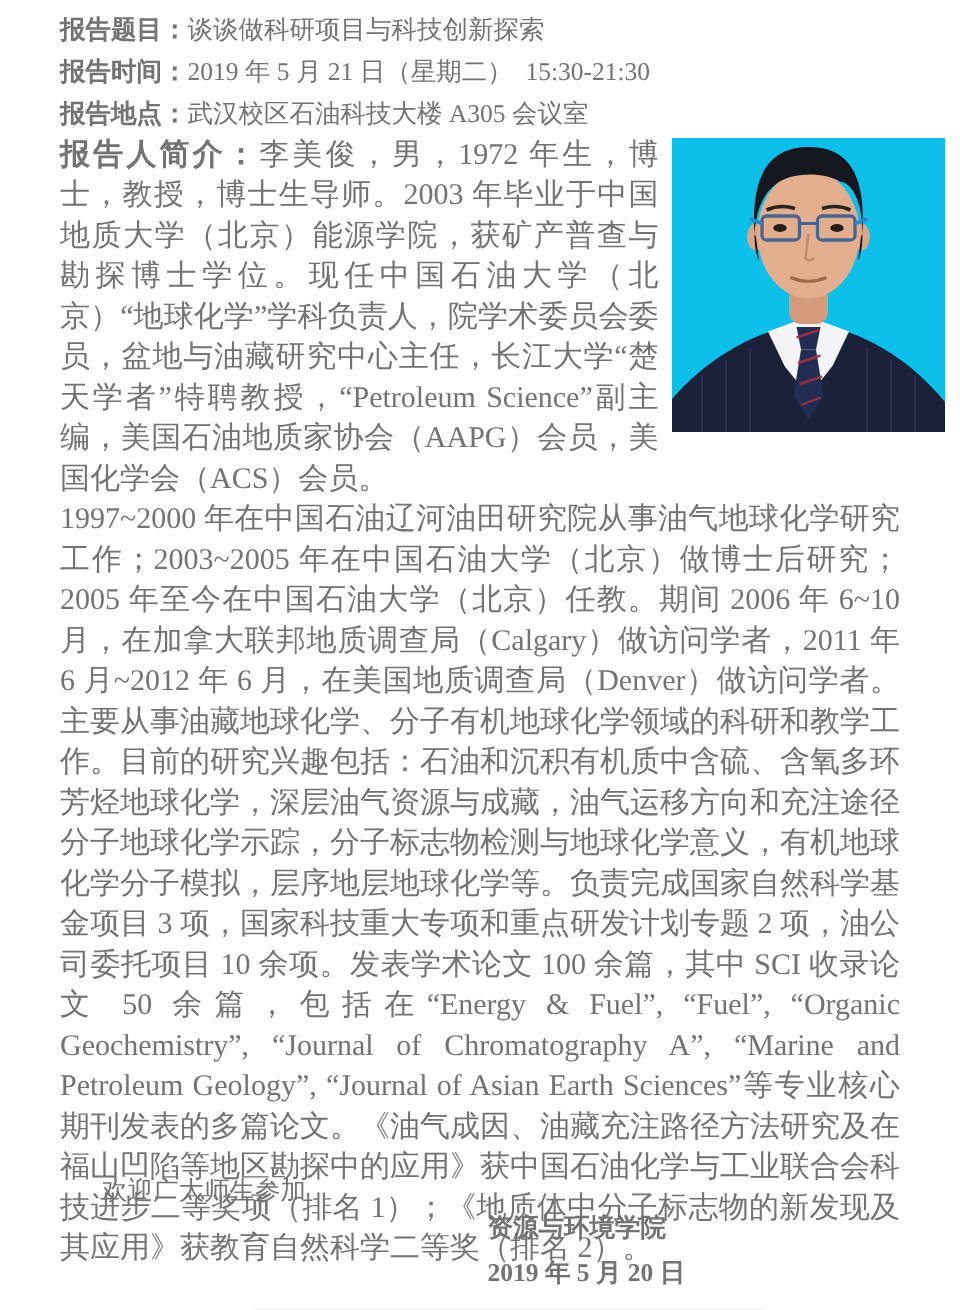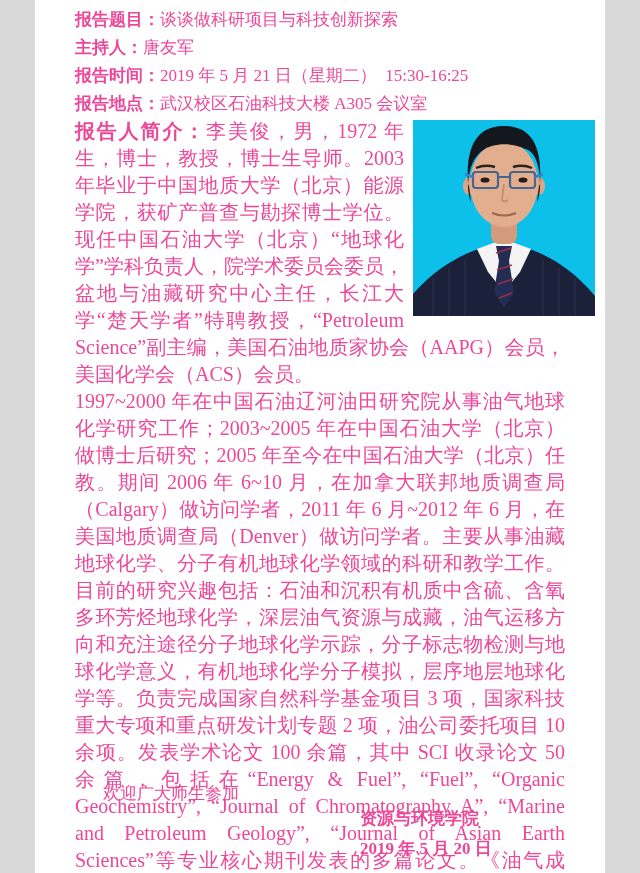--- a/index.html
+++ b/index.html
@@ -1,25 +1,25 @@
 <!DOCTYPE html>
 <html><head>
 <meta charset="utf-8">
 <style>
   * { margin: 0; padding: 0; box-sizing: border-box; }
   html, body { background: #d9d9d9; }
   .page {
     position: relative;
-    width: 570px;
+    width: 640px;
     height: 873px;
     background: #ffffff;
     margin: 0 auto;
     overflow: hidden;
     font-family: "Liberation Serif", "DejaVu Serif", serif;
-    color: #ec4899;
+    color: #737373;
   }
   .content { padding: 6px 40px 0 40px; }
   .field {
     font-size: 17px;
     line-height: 28px;
     white-space: pre-wrap;
   }
   .lbl {
     font-weight: bold;
     font-family: "Liberation Sans", "DejaVu Sans", sans-serif;
@@ -58,22 +58,21 @@
   }
 </style>
 </head>
 <body>
 
 <div class="page">
   <div class="content">
 
     <div class="header">
       <div class="field"><span class="lbl">报告题目：</span><span>谈谈做科研项目与科技创新探索</span></div>
-      <div class="field"><span class="lbl">主持人：</span><span>唐友军</span></div>
-      <div class="field"><span class="lbl">报告时间：</span><span>2019 年 5 月 21 日（星期二）  15:30-16:25</span></div>
+      <div class="field"><span class="lbl">报告时间：</span><span>2019 年 5 月 21 日（星期二）  15:30-21:30</span></div>
       <div class="field"><span class="lbl">报告地点：</span><span>武汉校区石油科技大楼 A305 会议室</span></div>
     </div>
 
     <div class="bio">
       <div class="photo">
         <svg viewBox="0 0 182 196" xmlns="http://www.w3.org/2000/svg">
           <rect x="0" y="0" width="182" height="196" fill="#0cc0ea"></rect>
 
           <path d="M0,196 L0,174 C28,142 58,131 72,127 L91,121 L110,127 C124,131 154,142 182,176 L182,196 Z" fill="#1b2138"></path>
           <path d="M20,196 L20,158 M36,196 L36,148 M52,196 L52,140 M130,196 L130,140 M146,196 L146,148 M162,196 L162,158" stroke="#3a4566" stroke-width="1" opacity="0.55"></path>

